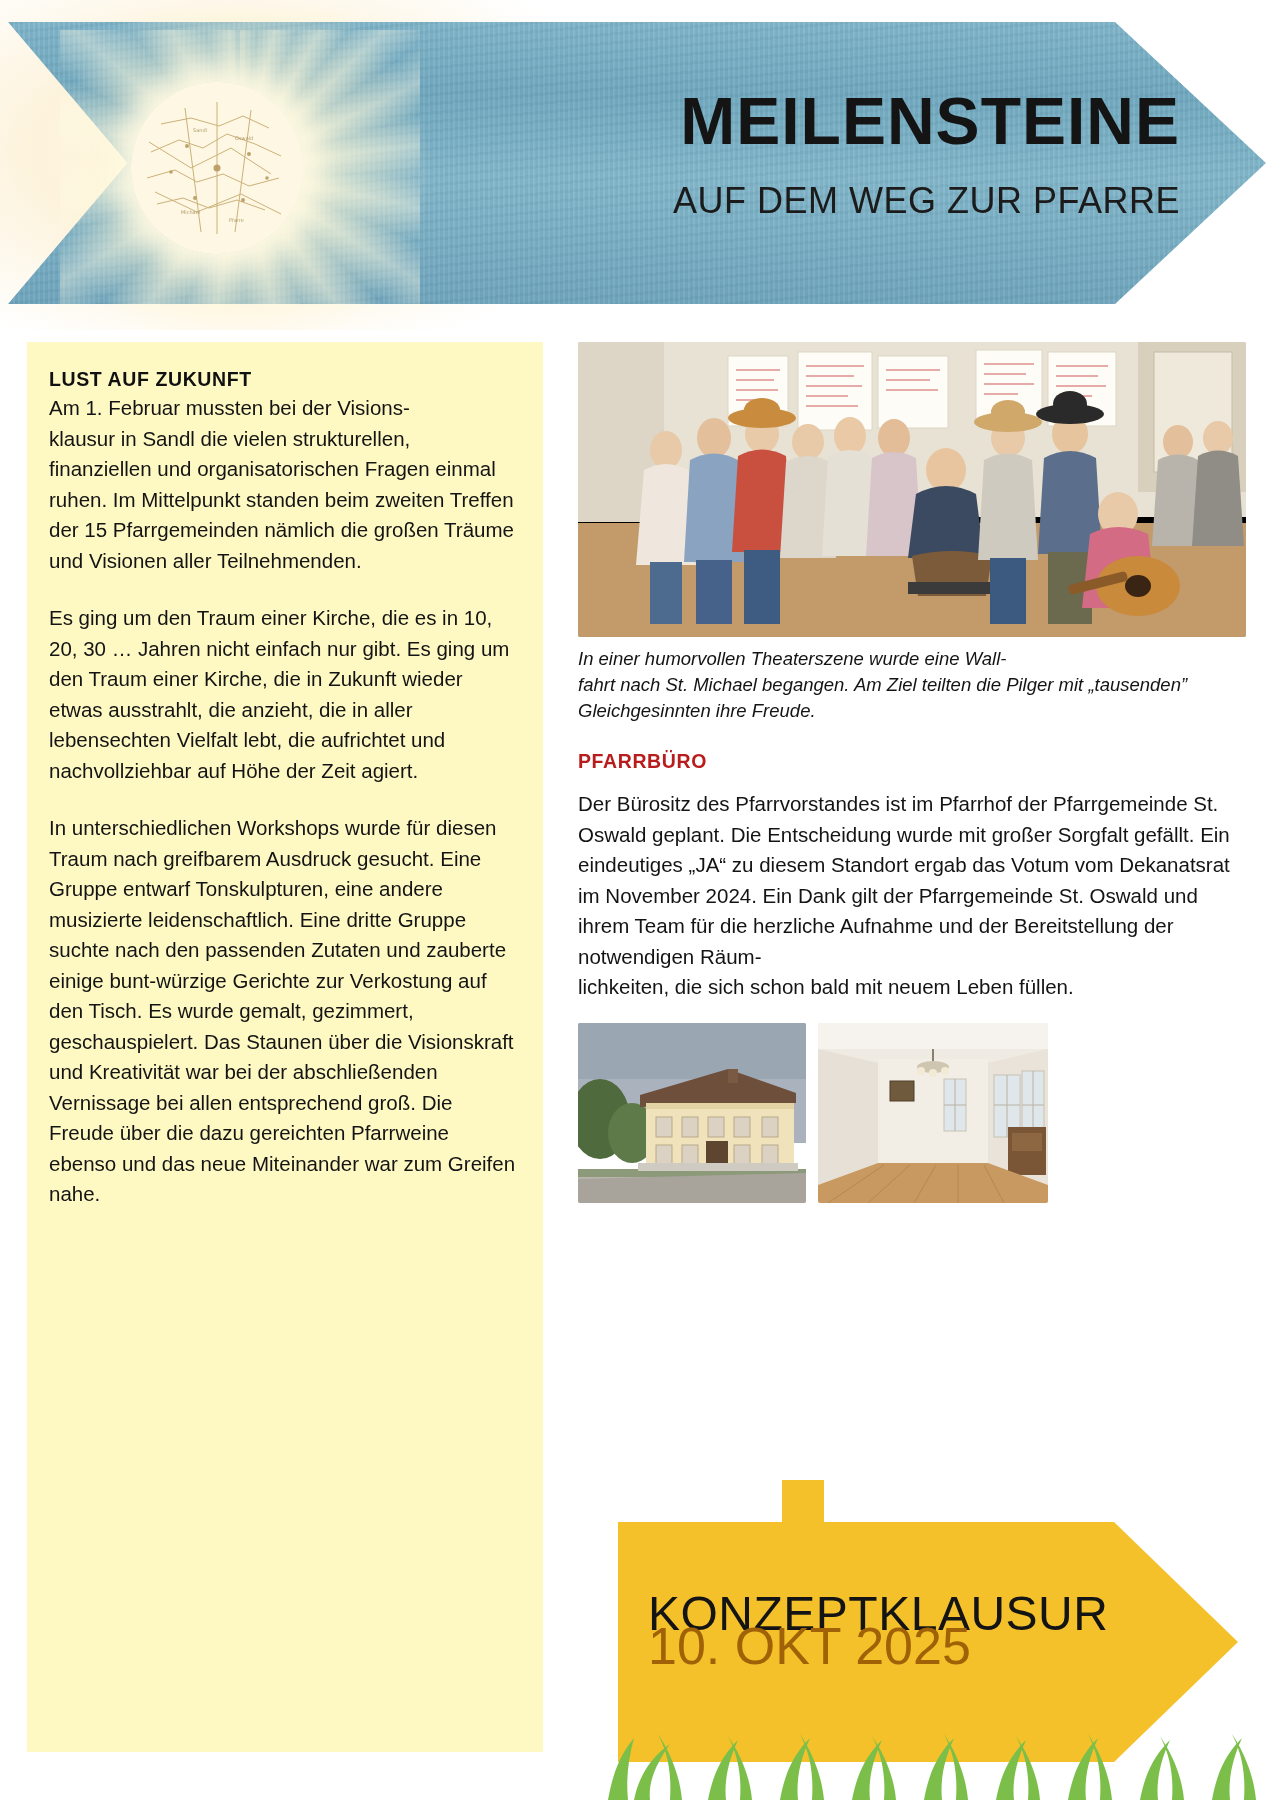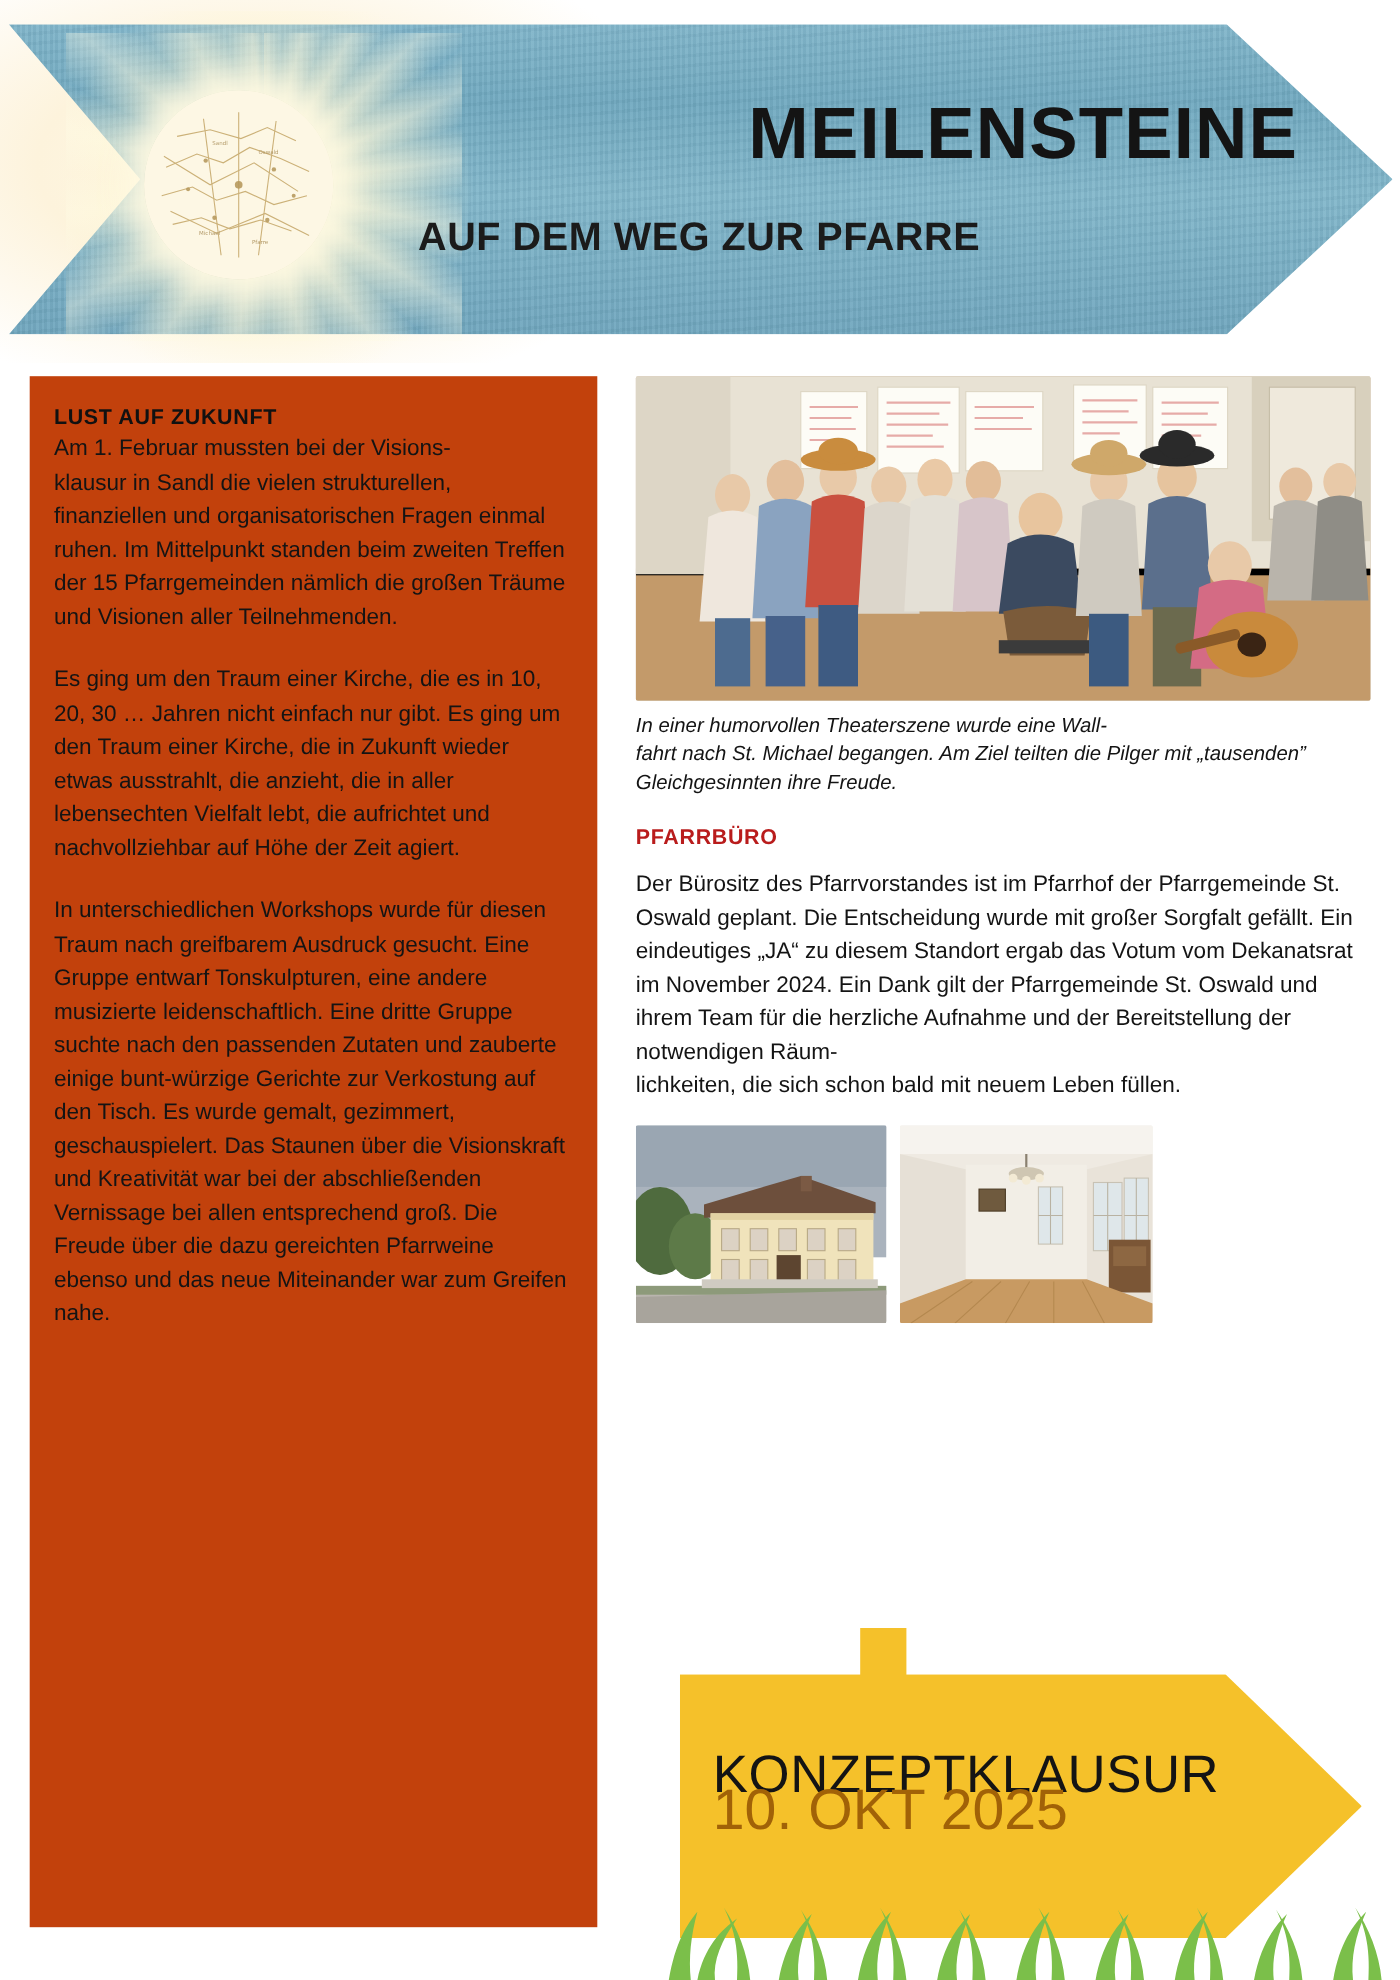--- a/index.html
+++ b/index.html
@@ -91,36 +91,36 @@
     width: 800px;
     text-align: right;
     font-size: 66px;
     font-weight: 800;
     letter-spacing: 1px;
     color: #141414;
     line-height: 1;
   }
   .banner-sub {
     position: absolute;
-    left: 380px; top: 194px;
+    left: 380px; top: 180px;
     width: 800px;
-    text-align: left;
+    text-align: right;
     font-size: 36px;
-    font-weight: 700;
+    font-weight: 400;
     letter-spacing: .5px;
     color: #1b1b1b;
   }
 
   
   .left-col {
     position: absolute;
     left: 27px; top: 342px;
     width: 516px;
     height: 1410px;
-    background: #c2410c;
+    background: #fef9c3;
     padding: 26px 26px 20px 22px;
   }
   .body-text {
     font-size: 20.5px;
     line-height: 30.5px;
     color: #141414;
     white-space: pre-line;
   }
   .kicker {
     font-size: 19.5px;

